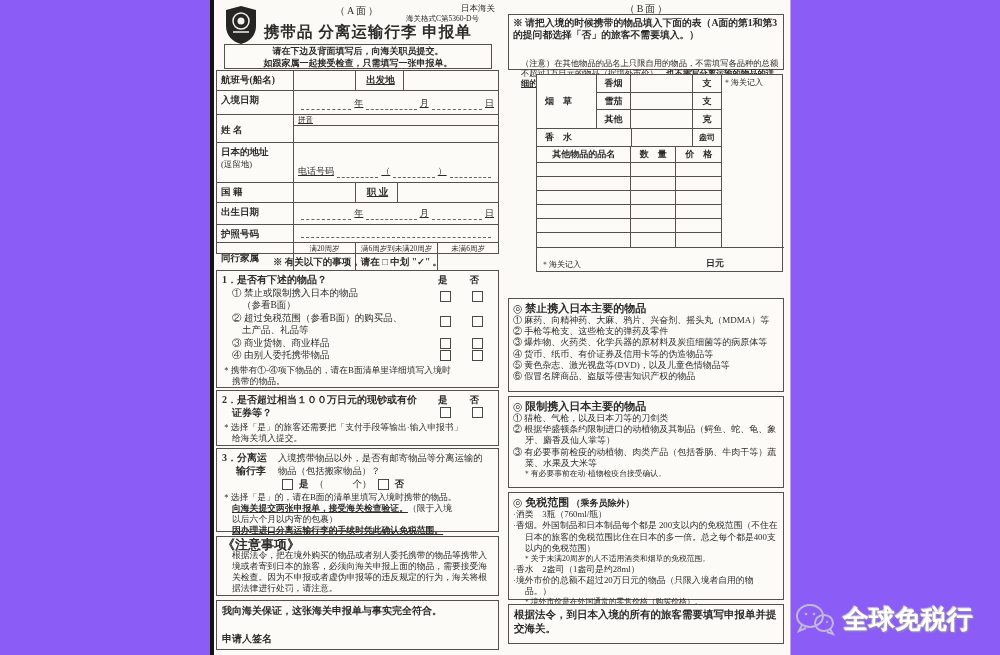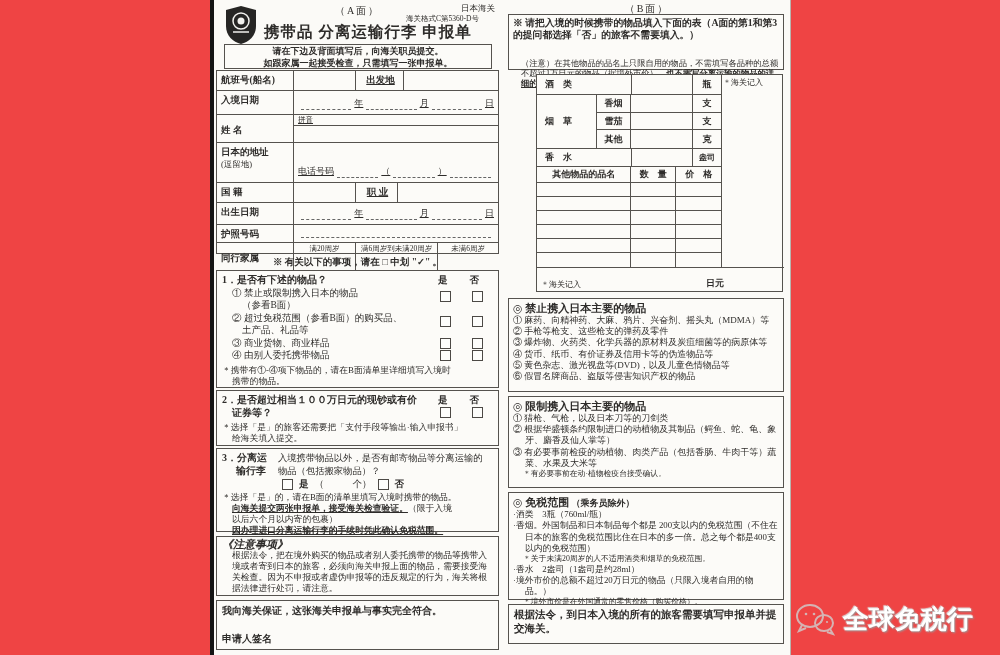--- a/index.html
+++ b/index.html
@@ -1,18 +1,18 @@
 <!DOCTYPE html>
 <html><head>
 <meta charset="utf-8">
 <style>
   * { margin:0; padding:0; box-sizing:border-box; }
   html,body { background:#ffffff; }
   body { font-family:"Liberation Serif","DejaVu Serif",serif; color:#2e2c2a; }
-  #stage { position:relative; width:1000px; height:655px; background:#ef4444; overflow:hidden; }
+  #stage { position:relative; width:1000px; height:655px; background:#8b5cf6; overflow:hidden; }
   .scan-bar-left { position:absolute; left:210px; top:0; width:4px; height:655px; background:#141414; }
   .scan-line-right { position:absolute; left:790px; top:0; width:1px; height:655px; background:#b9b5af; }
   .paper { position:absolute; left:214px; top:0; width:576px; height:655px; background:#fbfaf7; }
 
   .acol { position:absolute; left:216px; top:0; width:283px; height:655px; }
   .bcol { position:absolute; left:506px; top:0; width:282px; height:655px; }
 
   .box { position:absolute; border:1px solid #55524e; background:#fcfbf8; }
   .bold { font-weight:bold; }
   .ctr { text-align:center; }
@@ -282,21 +282,21 @@
       </div>
       <div class="qnote" style="margin-top:0;">
         <div>＊选择「是」的，请在B面的清单里填写入境时携带的物品。</div>
         <div class="indent"><span class="ul bold">向海关提交两张申报单，接受海关检查验证。</span><span>（限于入境</span></div>
         <div class="indent">以后六个月以内寄的包裹）</div>
         <div class="indent ul bold">因办理进口分离运输行李的手续时凭此确认免税范围。</div>
       </div>
     </div>
 
     <div class="box notice">
-      <div class="bold" style="font-size:11px;font-style:italic;">《注意事项》</div>
+      <div class="bold" style="font-size:13px;">《注意事项》</div>
       <div class="indent">根据法令，把在境外购买的物品或者别人委托携带的物品等携带入境或者寄到日本的旅客，必须向海关申报上面的物品，需要接受海关检查。因为不申报或者虚伪申报等的违反规定的行为，海关将根据法律进行处罚，请注意。</div>
     </div>
 
     <div class="box decl">
       <div class="bold">我向海关保证，这张海关申报单与事实完全符合。</div>
       <div class="bold" style="margin-top:14px;">申请人签名</div>
       <div style="display:inline-block; width:150px; height:12px;"></div>
     </div>
   </div>
 
@@ -304,25 +304,20 @@
     <div class="b-side-label">（B面）</div>
 
     <div class="box bnotice">
       <div class="l1">※ 请把入境的时候携带的物品填入下面的表（A面的第1和第3的提问都选择「否」的旅客不需要填入。）</div>
       <div class="l2"><span>（注意）在其他物品的品名上只限自用的物品，不需填写各品种的总额不超过1万日元的物品（据境外市价），</span><span class="ul bold">也不需写分离运输的物品的详细的内容</span></div>
     </div>
 
     <div class="btable">
       <div class="bt-main">
 
-        <div class="btr" style="height:20px;">
-          <div class="btc bt-spread" style="width:95px;">酒　类</div>
-          <div class="btc" style="width:62px;"></div>
-          <div class="btc" style="width:28px; font-weight:bold;">瓶</div>
-        </div>
 
         <div class="btr" style="height:54px; border-bottom:1px solid #55524e;">
           <div class="btc bt-spread" style="width:61px;">烟　草</div>
           <div style="flex:1; display:flex; flex-direction:column;">
             <div style="display:flex; height:18px; border-bottom:1px solid #55524e;">
               <div class="btc" style="width:34px; font-weight:bold;">香烟</div>
               <div class="btc" style="width:62px;"></div>
               <div class="btc" style="width:28px; font-weight:bold;">支</div>
             </div>
             <div style="display:flex; height:18px; border-bottom:1px solid #55524e;">

